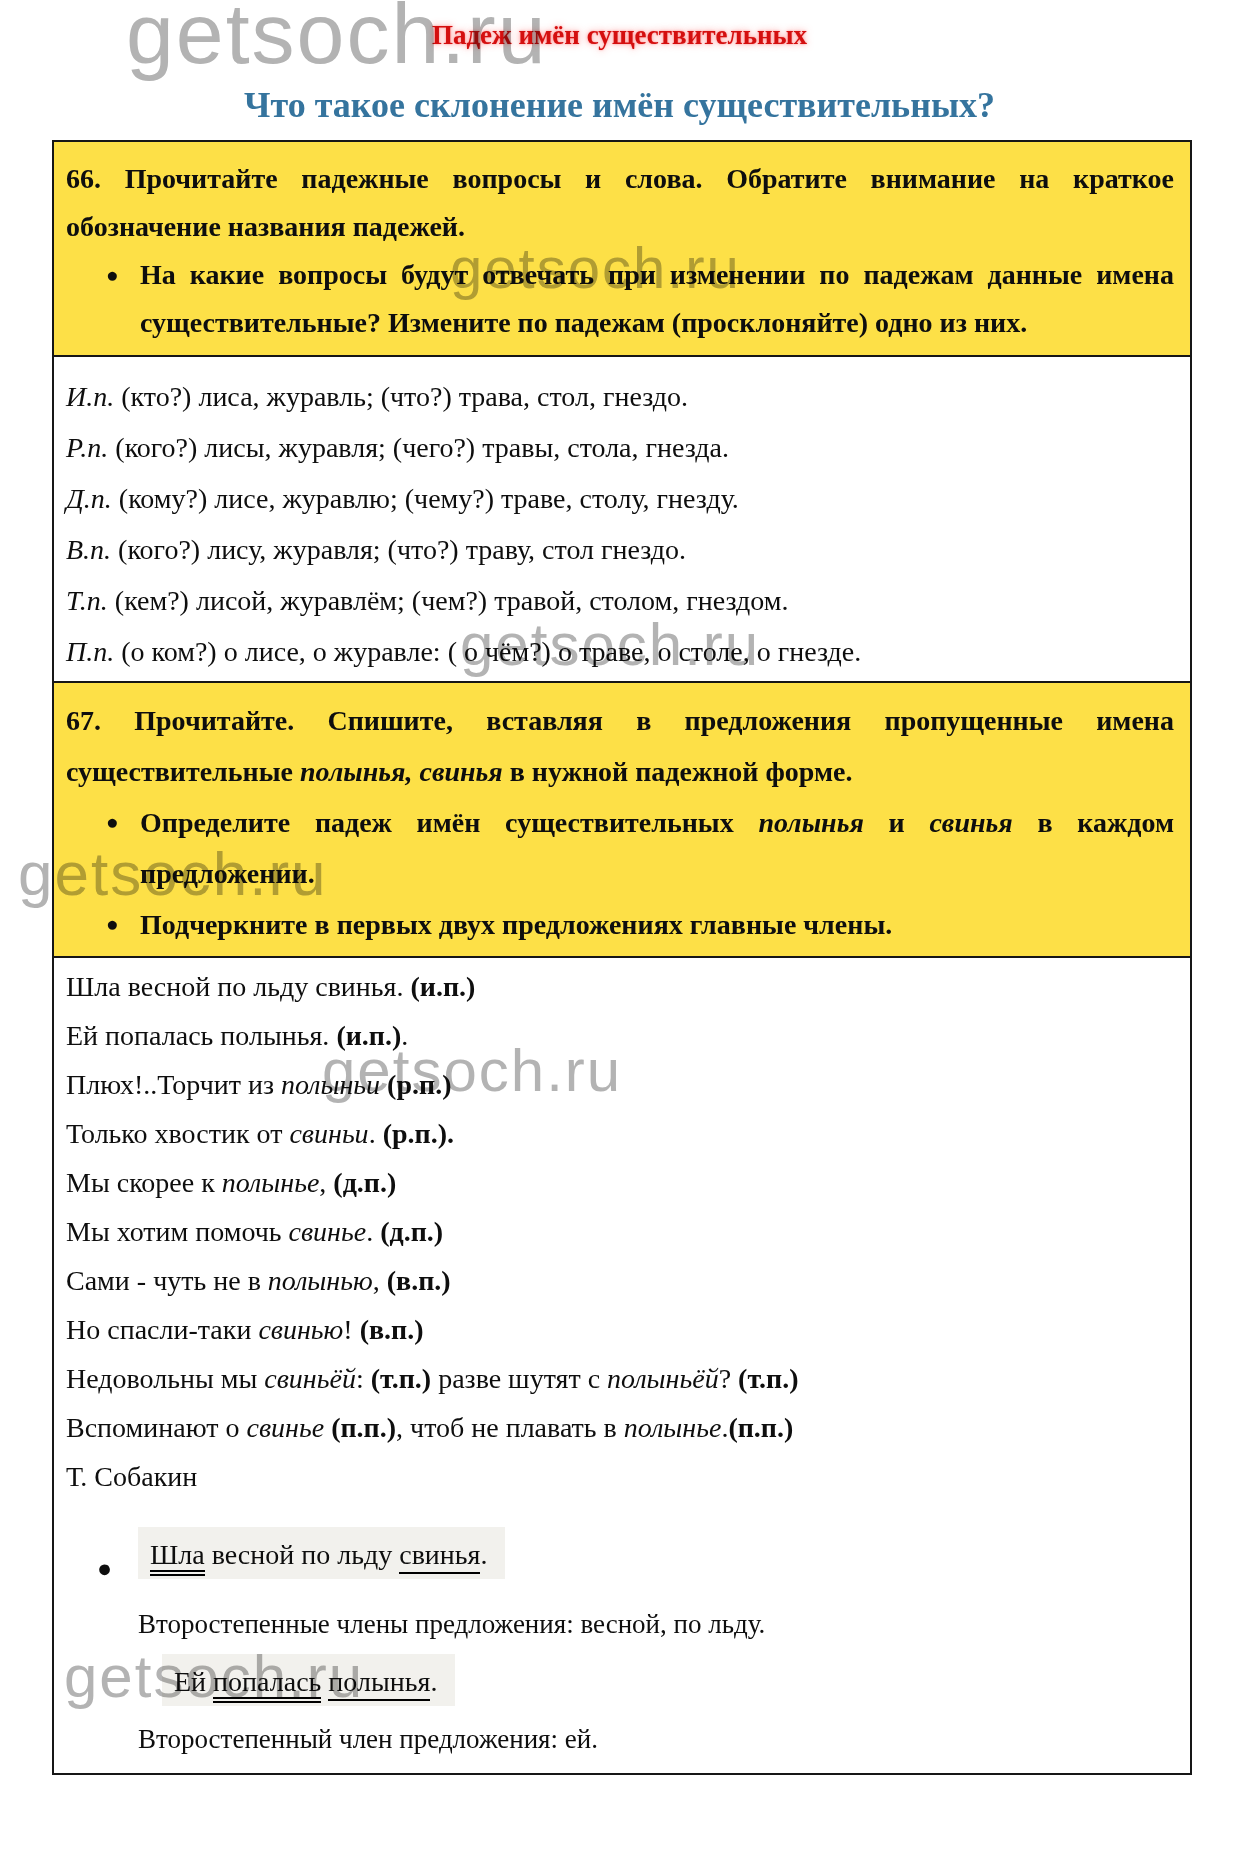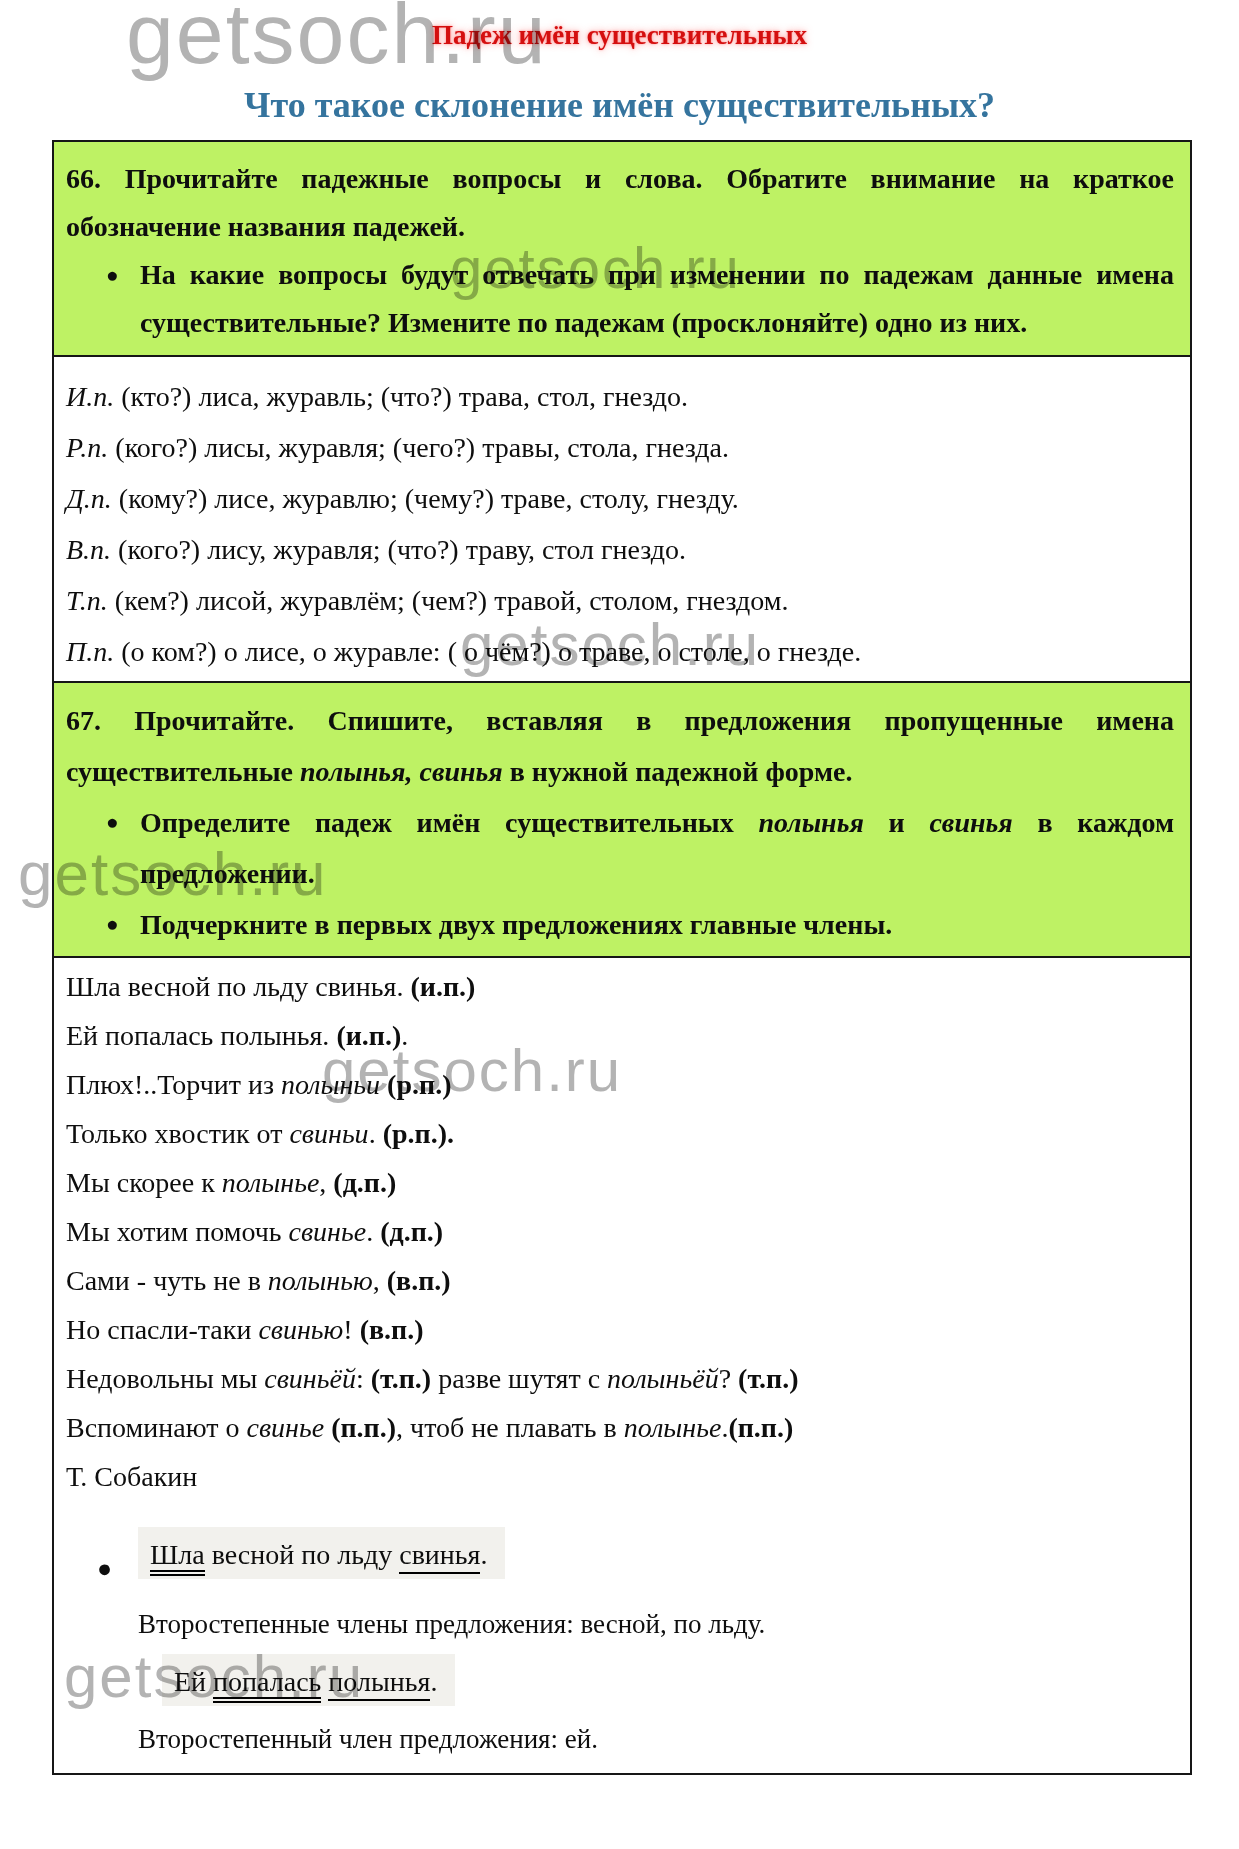--- a/index.html
+++ b/index.html
@@ -27,21 +27,21 @@
     text-shadow:0 0 7px rgba(255,70,70,.55), 0 0 2px rgba(255,130,130,.8);
   }
   .subtitle {
     position:absolute; top:84px; left:0; width:100%; text-align:center;
     font-size:36px; font-weight:bold; color:#35749e; z-index:2;
   }
 
   .column { position:absolute; left:52px; top:140px; width:1140px; }
   .box { box-sizing:border-box; border:2px solid #161616; width:100%; position:relative; }
   .box + .box { margin-top:-2px; }
-  .cream { background:#bef264; }
+  .cream { background:#fde047; }
   .white { background:#ffffff; }
 
   #ex66 { height:217px; padding:13px 16px 0 12px; }
   #casebox { height:328px; padding:14px 10px 0 12px; }
   #ex67 { height:277px; padding:12px 16px 0 12px; }
   #poembox { height:819px; padding:4px 10px 0 12px; }
 
   .ex-para { margin:0; font-size:28px; font-weight:bold; line-height:48px; text-align:justify; }
   #ex67 .ex-para { line-height:51px; }
   .bullet-row { display:flex; align-items:flex-start; }

